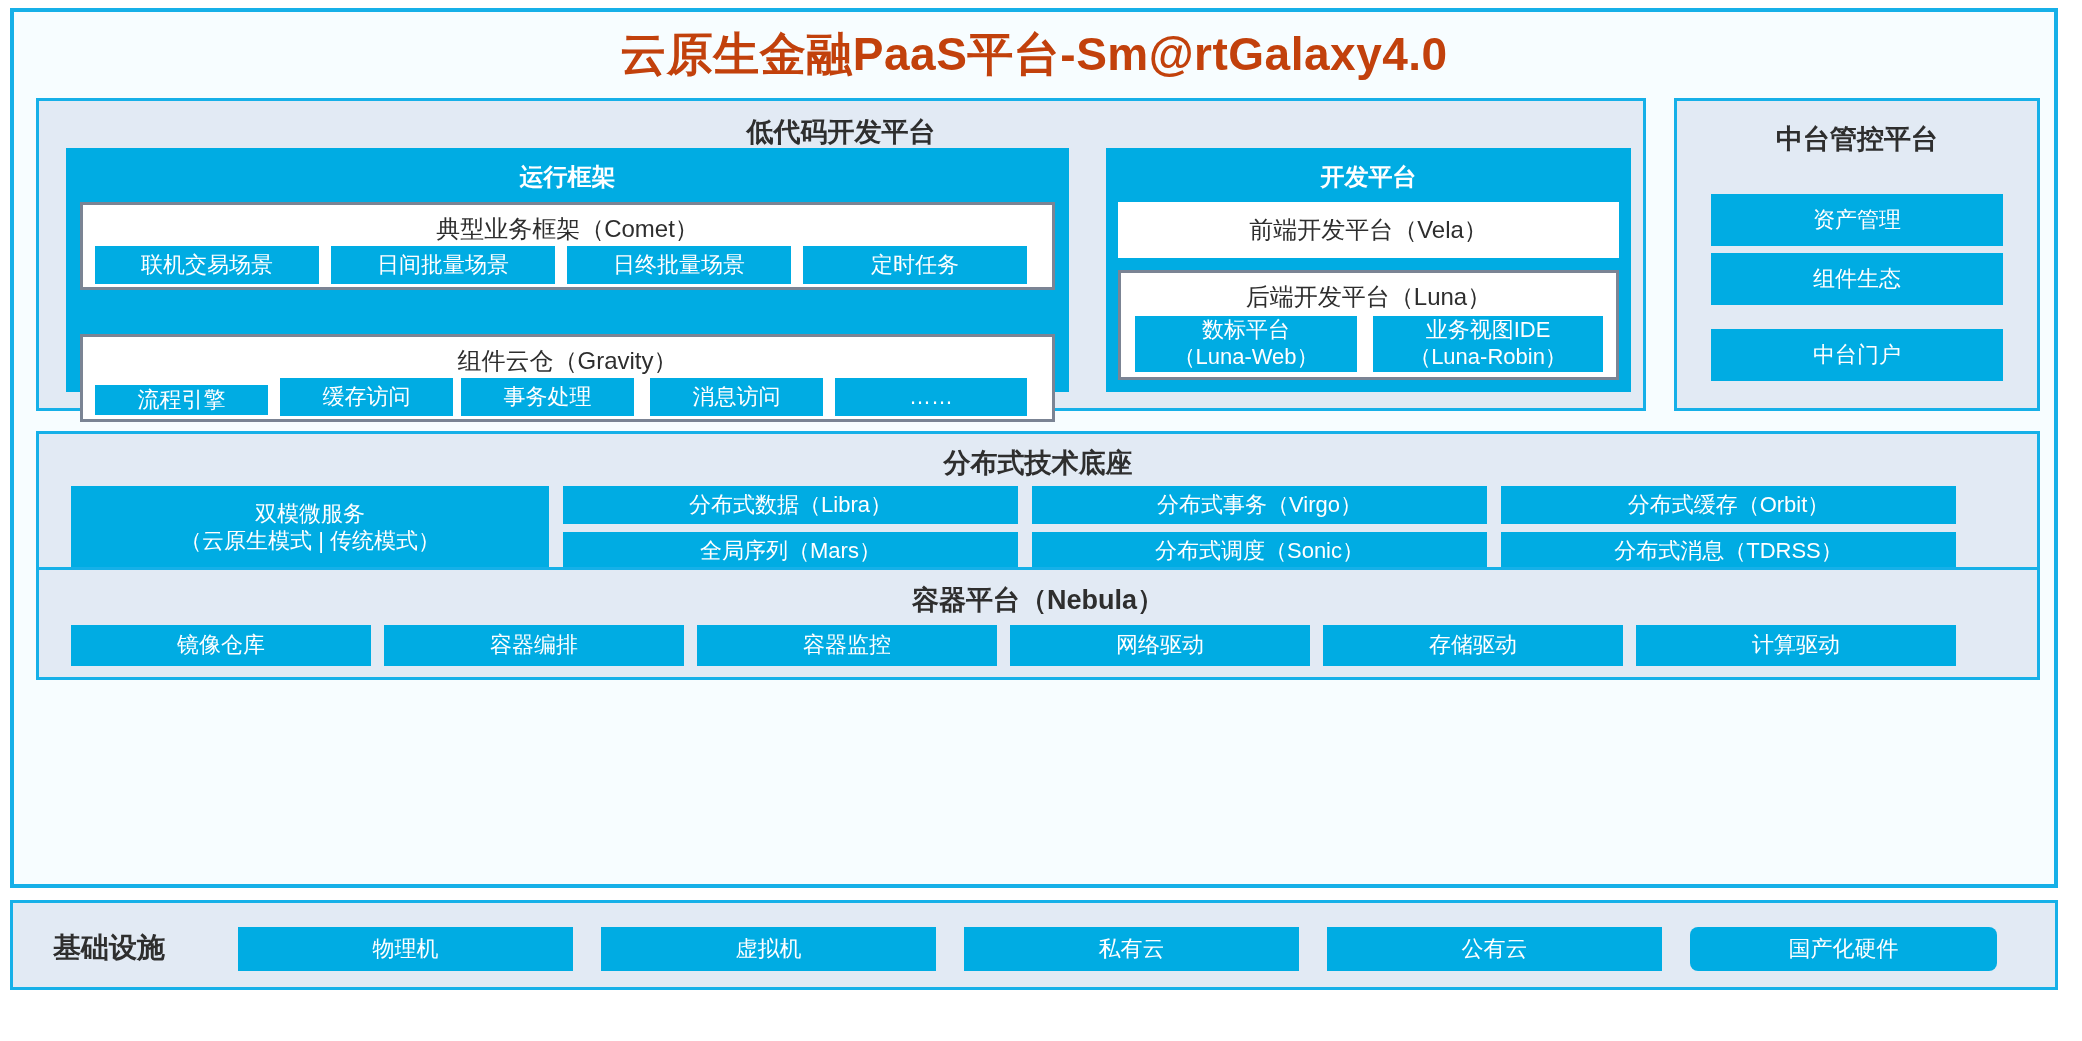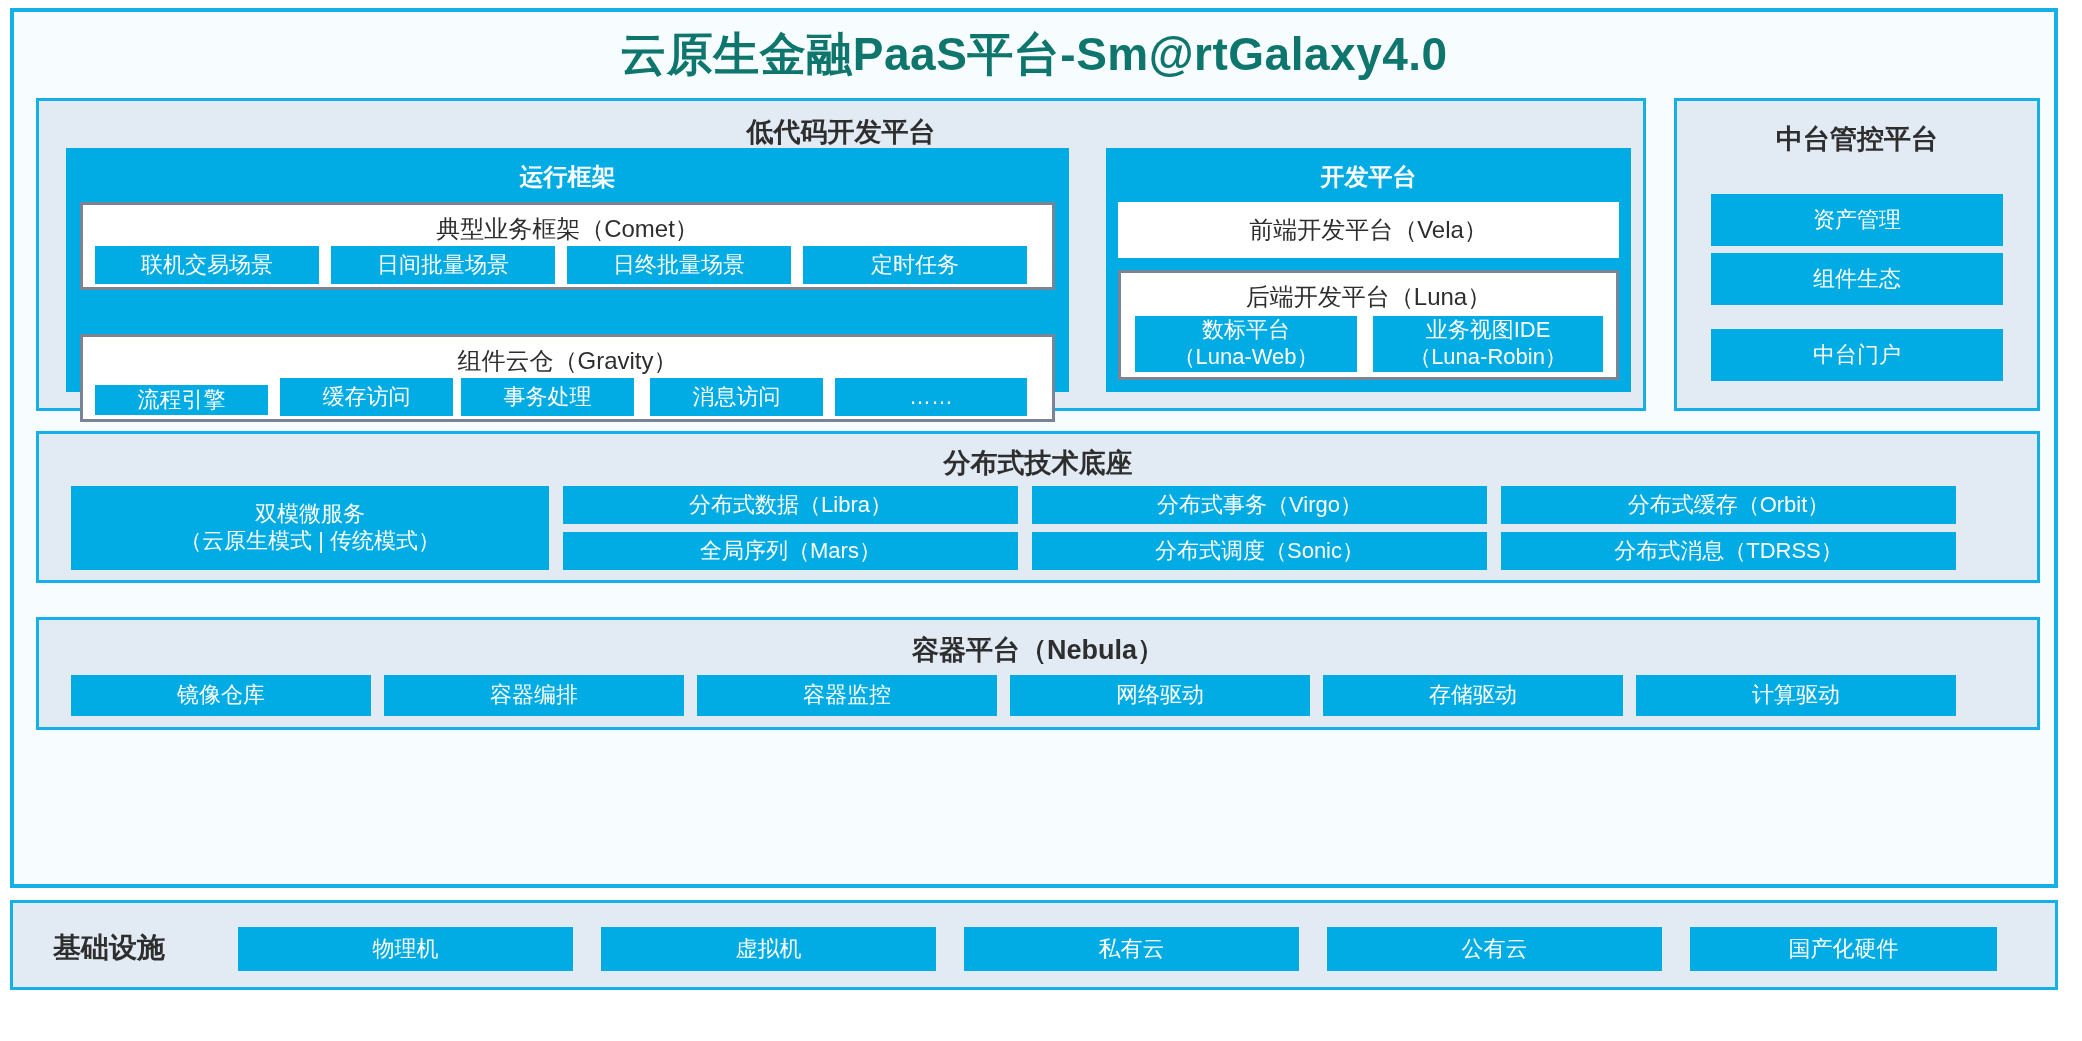--- a/index.html
+++ b/index.html
@@ -11,21 +11,21 @@
     overflow:hidden;
   }
 
   
   .outer{
     position:absolute;left:10px;top:8px;width:2048px;height:880px;
     border:4px solid #16b0e8;background:#f7fdff;box-sizing:border-box;
   }
   .title{
     position:absolute;left:0;top:12px;width:100%;
-    text-align:center;font-size:46px;font-weight:700;color:#0f766e;
+    text-align:center;font-size:46px;font-weight:700;color:#c2410c;
     letter-spacing:.5px;
   }
 
   
   .panel{
     position:absolute;background:#e2eaf4;border:3px solid #16b0e8;
     box-sizing:border-box;
   }
   .panel-title{
     position:absolute;left:0;width:100%;text-align:center;
@@ -133,33 +133,33 @@
     <div class="cyan chip" style="left:524px;top:52px;width:455px;height:38px;">分布式数据（Libra）</div>
     <div class="cyan chip" style="left:524px;top:98px;width:455px;height:38px;">全局序列（Mars）</div>
 
     <div class="cyan chip" style="left:993px;top:52px;width:455px;height:38px;">分布式事务（Virgo）</div>
     <div class="cyan chip" style="left:993px;top:98px;width:455px;height:38px;">分布式调度（Sonic）</div>
 
     <div class="cyan chip" style="left:1462px;top:52px;width:455px;height:38px;">分布式缓存（Orbit）</div>
     <div class="cyan chip" style="left:1462px;top:98px;width:455px;height:38px;">分布式消息（TDRSS）</div>
   </div>
 
-  <div class="panel" style="left:22px;top:605px;width:2004px;height:113px;">
+  <div class="panel" style="left:22px;top:555px;width:2004px;height:113px;">
     <div class="panel-title" style="top:12px;">容器平台（Nebula）</div>
 
     <div class="cyan chip" style="left:32px;top:55px;width:300px;height:41px;">镜像仓库</div>
     <div class="cyan chip" style="left:345px;top:55px;width:300px;height:41px;">容器编排</div>
     <div class="cyan chip" style="left:658px;top:55px;width:300px;height:41px;">容器监控</div>
     <div class="cyan chip" style="left:971px;top:55px;width:300px;height:41px;">网络驱动</div>
     <div class="cyan chip" style="left:1284px;top:55px;width:300px;height:41px;">存储驱动</div>
     <div class="cyan chip" style="left:1597px;top:55px;width:320px;height:41px;">计算驱动</div>
   </div>
 
 </div>
 
 <div class="infra">
   <div class="infra-label">基础设施</div>
   <div class="cyan chip" style="left:225px;top:24px;width:335px;height:44px;">物理机</div>
   <div class="cyan chip" style="left:588px;top:24px;width:335px;height:44px;">虚拟机</div>
   <div class="cyan chip" style="left:951px;top:24px;width:335px;height:44px;">私有云</div>
   <div class="cyan chip" style="left:1314px;top:24px;width:335px;height:44px;">公有云</div>
-  <div class="cyan chip" style="left:1677px;top:24px;width:307px;height:44px;">国产化硬件</div>
+  <div class="cyan chip" style="left:1677px;top:24px;width:307px;height:44px;border-radius:8px;">国产化硬件</div>
 </div>
 
 </body></html>

